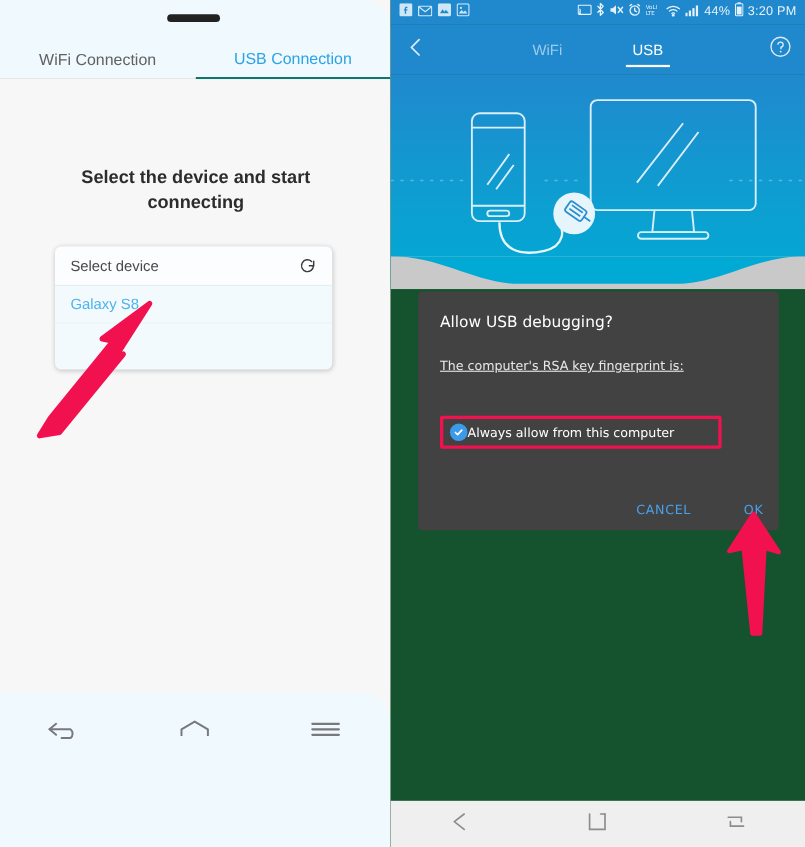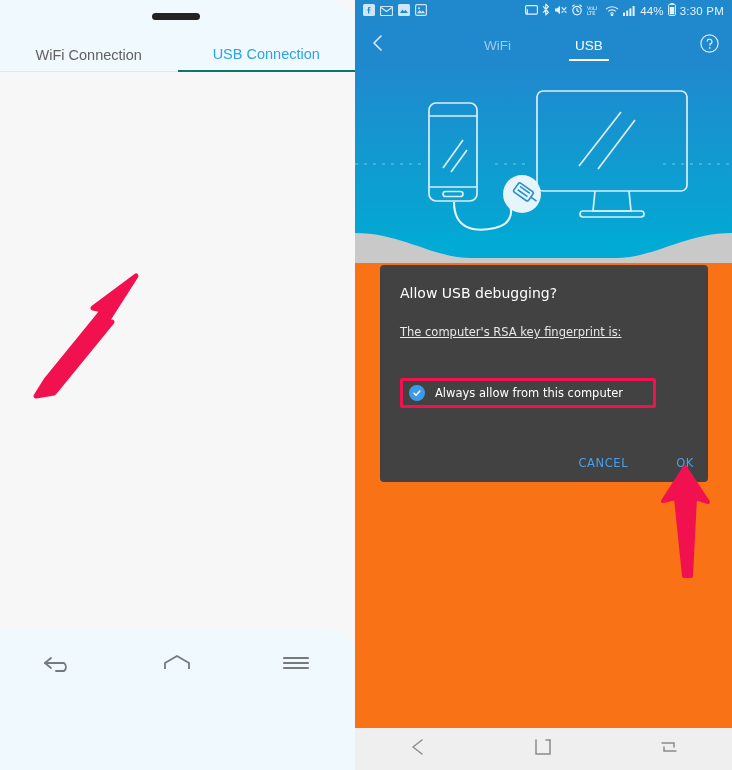--- a/index.html
+++ b/index.html
@@ -80,21 +80,21 @@
     background:#f0f9fd;
     border-top-right-radius:26px;
     display:flex;align-items:flex-start;justify-content:space-around;
     padding-top:12px;box-sizing:border-box;
   }
   .lp-nav .nav-btn{width:60px;height:46px;display:flex;align-items:center;justify-content:center;}
 
   
   .right-panel{
     position:absolute;left:355px;top:0;width:377px;height:770px;
-    background:#f97316;overflow:hidden;
+    background:#14532d;overflow:hidden;
   }
   .statusbar{
     position:absolute;left:0;top:0;width:377px;height:22px;
     background:#2089ce;
     display:flex;align-items:center;
     padding:0 8px;box-sizing:border-box;
     color:#d9ecf8;
   }
   .sb-left{display:flex;align-items:center;gap:5px;}
   .sb-right{margin-left:auto;display:flex;align-items:center;gap:4px;}
@@ -149,21 +149,21 @@
     position:absolute;left:20px;top:113px;width:256px;height:30px;
     border:3px solid #f2114f;border-radius:2px;
     box-sizing:border-box;display:flex;align-items:center;
     padding-left:6px;
   }
   .cb{
     width:16px;height:16px;border-radius:50%;background:#3d9ae8;
     display:flex;align-items:center;justify-content:center;flex:none;
   }
   .cb-label{
-    margin-left:10px;font-size:11.5px;color:#ffffff;
+    font-size:11.5px;color:#ffffff;
     font-family:"DejaVu Sans",sans-serif;
   }
   .dlg-actions{
     position:absolute;right:14px;bottom:12px;display:flex;align-items:center;gap:48px;
   }
   .dlg-btn{
     font-size:11.5px;color:#4aa0e8;letter-spacing:.6px;
     font-family:"DejaVu Sans",sans-serif;
   }
 
@@ -188,20 +188,38 @@
       <div class="tabs">
         <div class="tab">
           <span>WiFi Connection</span>
         </div>
         <div class="tab active">
           <span>USB Connection</span>
         </div>
       </div>
     </div>
 
+    <div class="lp-body">
+      <div class="headline">Select the device and start connecting</div>
+
+      <div class="device-card">
+        <div class="dc-head">
+          <span class="label">Select device</span>
+          <span class="refresh-ic">
+            <svg width="17" height="17" viewBox="0 0 24 24" fill="none" stroke="#3c3c3c" stroke-width="1.9" stroke-linecap="round">
+              <path d="M20 6.5 V12 H14.5"></path>
+              <path d="M19.6 12a7.6 7.6 0 1 1-2.3-5.4"></path>
+            </svg>
+          </span>
+        </div>
+        <div class="dc-item">
+          <span>Galaxy S8</span>
+        </div>
+      </div>
+    </div>
 
     <div class="lp-nav">
       <div class="nav-btn">
         <span>
           <svg width="34" height="24" viewBox="0 0 34 24" fill="none" stroke="#77797c" stroke-width="1.8" stroke-linecap="round" stroke-linejoin="round">
             <path d="M9 7 L3 12 L9 17"></path>
             <path d="M3 12 H22 a5 5 0 0 1 0 8 H14"></path>
           </svg>
         </span>
       </div>
@@ -303,21 +321,21 @@
             </svg>
         </span>
         <span class="sb-text">44%</span>
         <span class="sb-ic">
           <svg width="8" height="13" viewBox="0 0 8 13">
               <rect x="2.4" y="0" width="3.2" height="1.4" fill="#e6f2fb"></rect>
               <rect x=".6" y="1.4" width="6.8" height="11" rx="1" fill="none" stroke="#e6f2fb" stroke-width="1"></rect>
               <rect x="1.8" y="4" width="4.4" height="7.2" fill="#e6f2fb"></rect>
             </svg>
         </span>
-        <span class="sb-text">3:30 PM</span>
+        <span class="sb-text">3:20 PM</span>
       </div>
     </div>
 
     <div class="appbar">
       <div class="ab-back">
         <span>
           <svg width="20" height="20" viewBox="0 0 20 20" fill="none" stroke="#dceaf6" stroke-width="1.6" stroke-linecap="round" stroke-linejoin="round">
               <path d="M13 3 L6 10 L13 17"></path>
             </svg>
         </span>

